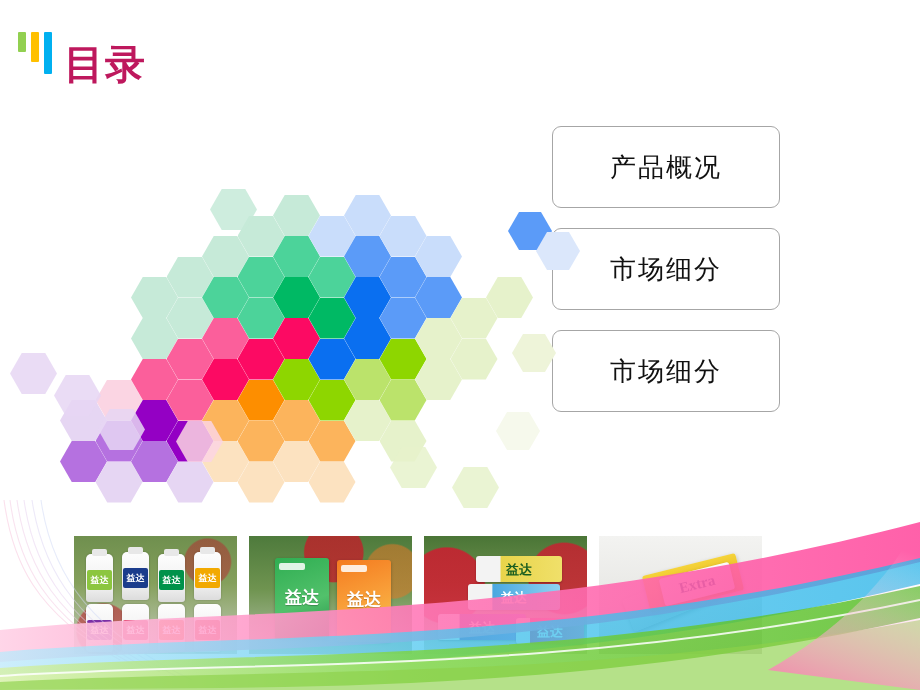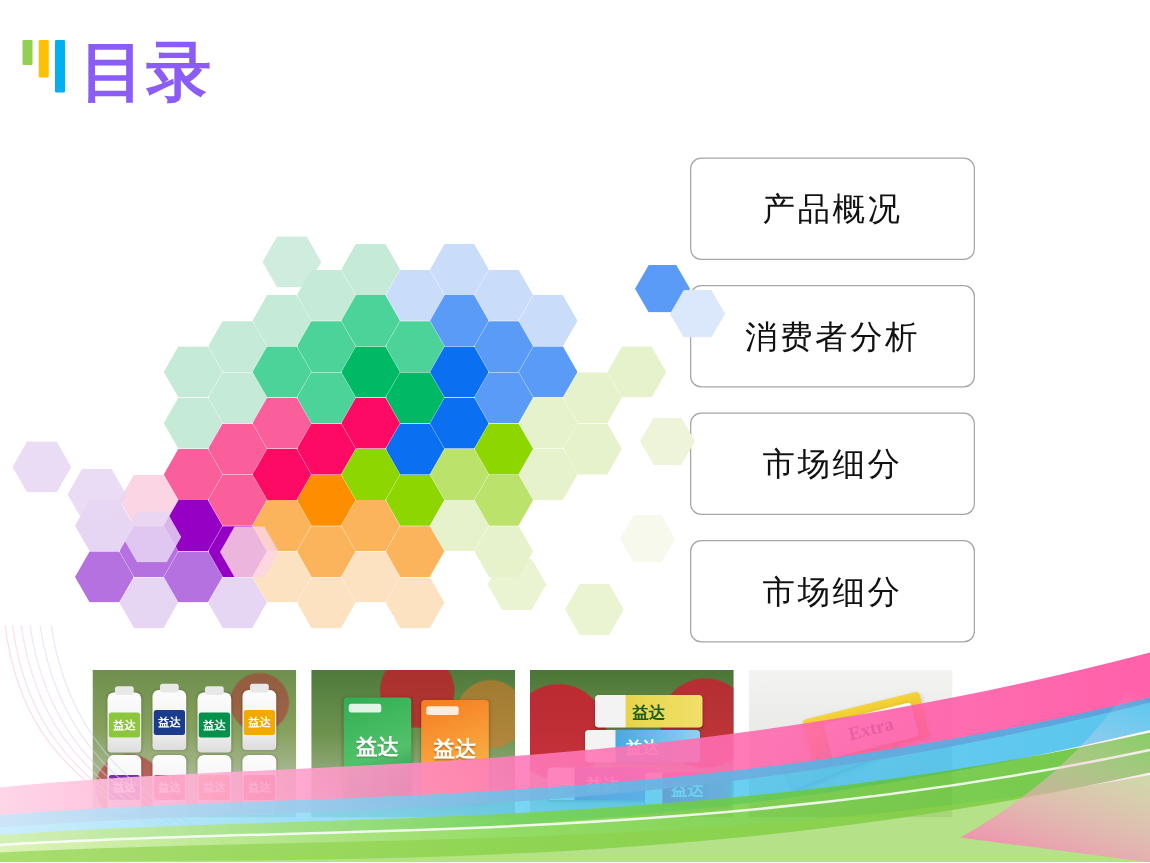--- a/index.html
+++ b/index.html
@@ -25,21 +25,21 @@
   .logo-bars{
     display:flex;align-items:flex-end;
     height:50px;width:40px;gap:5px;margin-right:6px;
   }
   .bar{width:8px;border-radius:1px;}
   .bar.green{height:20px;background:#92d050;margin-bottom:30px;}
   .bar.yellow{height:30px;background:#ffc000;margin-bottom:20px;}
   .bar.blue{height:42px;background:#00b0f0;margin-bottom:8px;}
   .title-cn{
     font-family:"DejaVu Sans","Liberation Sans",sans-serif;
-    font-size:52px;font-weight:bold;color:#8b5cf6;
+    font-size:40px;font-weight:bold;color:#be185d;
     line-height:1;letter-spacing:1px;
     position:relative;top:2px;
   }
   .title-en{
     font-family:"Liberation Sans",sans-serif;
     font-size:30px;font-weight:bold;color:#f6b40f;
     line-height:1;margin-left:14px;letter-spacing:0.5px;
     position:relative;top:1px;
   }
 
@@ -229,23 +229,20 @@
       <div class="hex" style="width: 47px; height: 41px; left: 116px; top: 226px; background: rgb(251, 213, 227); opacity: 0.85;"></div>
       <div class="hex" style="width: 47px; height: 41px; left: 150px; top: -6px; background: rgb(198, 234, 216); opacity: 0.85;"></div>
     </div>
 
   <div class="menu">
 
     <div class="menu-item">
       <span class="menu-label">产品概况</span>
     </div>
 
-    <div class="menu-item">
-      <span class="menu-label">消费者分析</span>
-    </div>
 
     <div class="menu-item">
       <span class="menu-label">市场细分</span>
     </div>
 
     <div class="menu-item">
       <span class="menu-label">市场细分</span>
     </div>
   </div>
 

